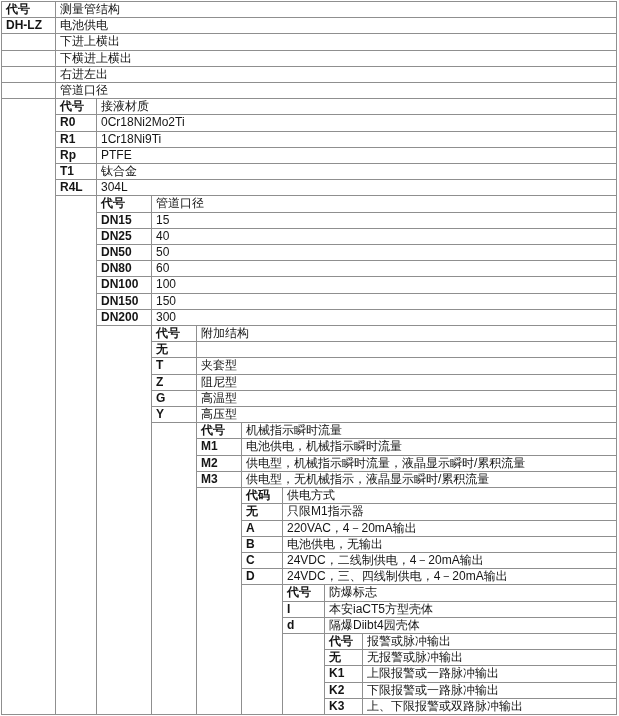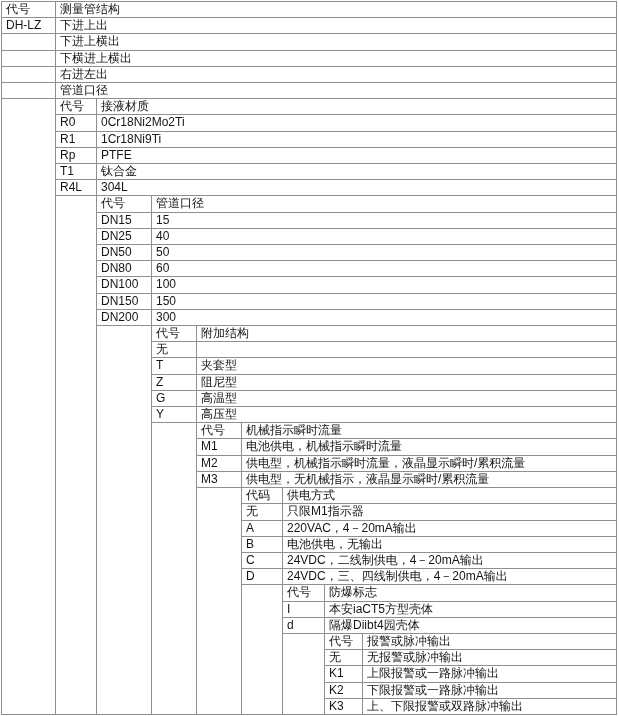--- a/index.html
+++ b/index.html
@@ -25,20 +25,21 @@
     line-height: 15.2px;
     padding: 0 2px 0 4px;
     font-size: 12px;
     color: #151515;
     white-space: nowrap;
     overflow: hidden;
     vertical-align: middle;
   }
   td.code {
     color: #2e2e50;
+    font-weight: bold;
   }
   td.indent {
     background: #ffffff;
   }
 </style>
 </head>
 <body>
 
 <table class="sel">
   <colgroup>
@@ -52,21 +53,21 @@
       <col style="width: 38px;">
       <col style="width: 254px;">
     </colgroup>
   <tbody>
       <tr>
         <td class="code">代号</td>
         <td colspan="8">测量管结构</td>
       </tr>
       <tr>
         <td class="code">DH-LZ</td>
-        <td colspan="8">下进上出</td>
+        <td colspan="8">电池供电</td>
       </tr>
       <tr>
         <td class="code"></td>
         <td colspan="8">下进上横出</td>
       </tr>
       <tr>
         <td class="code"></td>
         <td colspan="8">下横进上横出</td>
       </tr>
       <tr>

